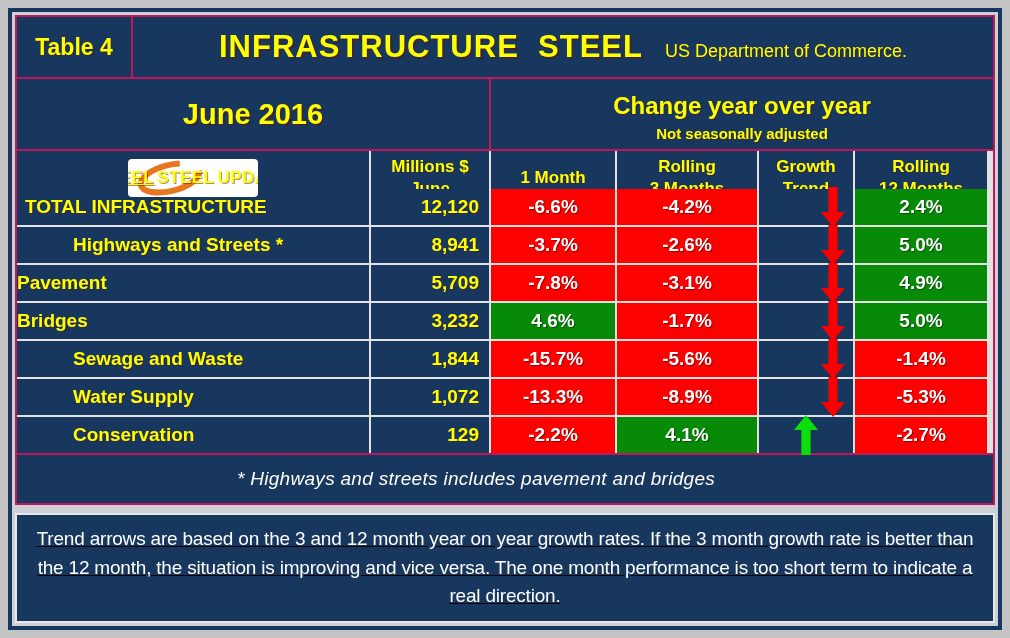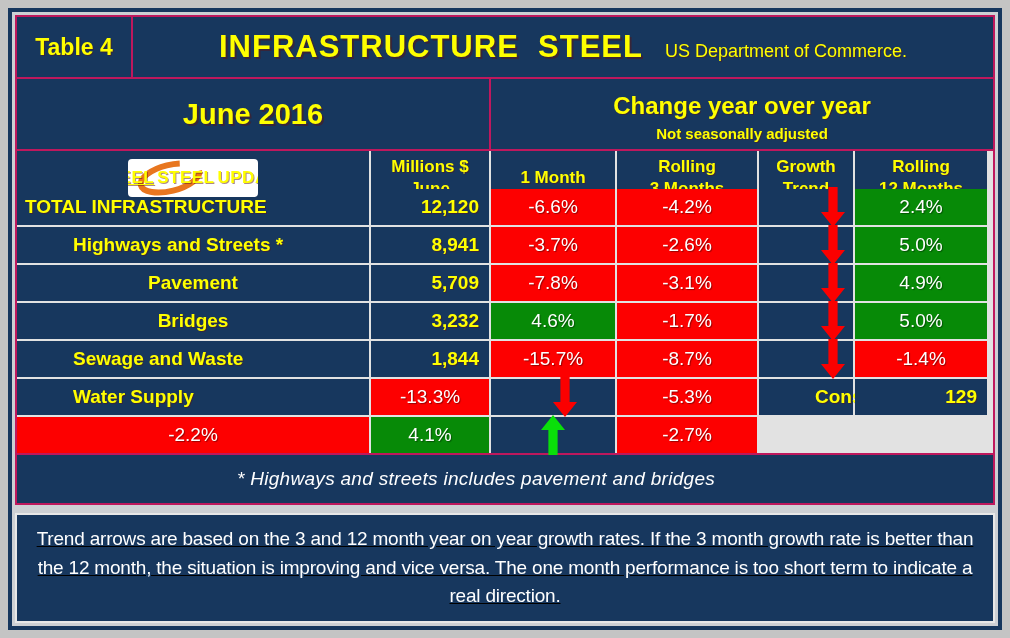--- a/index.html
+++ b/index.html
@@ -41,27 +41,27 @@
           display:flex; align-items:center; justify-content:center; gap:3px; overflow:hidden; }
   .swoosh { position:absolute; left:6px; top:-4px; width:72px; height:46px; }
   .l-steel { position:relative; color:#1F3864; font-size:11px; font-weight:bold; letter-spacing:.5px; text-decoration:underline; }
   .l-market { position:relative; color:#1F4E79; font-size:11px; font-weight:bold; letter-spacing:.5px; }
   .l-update { position:relative; color:#8496B8; font-size:11px; letter-spacing:.5px; }
 
   .labelCell { display:flex; align-items:center; }
   .labelCell span { color:#FFFF00; font-size:19px; font-weight:bold; text-shadow:1px 1px 0 rgba(90,20,20,.5); }
   .indent-0 { padding-left:8px; }
   .indent-1 { padding-left:56px; }
-  .indent-c { justify-content:center; }
+  .indent-c { }
 
   .millionsCell { display:flex; align-items:center; justify-content:flex-end; padding-right:10px; }
   .millionsCell span { color:#FFFF00; font-size:19px; font-weight:bold; text-shadow:1px 1px 0 rgba(90,20,20,.5); }
 
   .pctCell { display:flex; align-items:center; justify-content:center; }
-  .pctCell span { color:#FFFFFF; font-size:19px; font-weight:normal; text-shadow:1px 1px 1px rgba(0,0,0,.4); }
+  .pctCell span { color:#FFFFFF; font-size:19px; font-weight:bold; text-shadow:1px 1px 1px rgba(0,0,0,.4); }
   .bg-red { background:#FD0000; }
   .bg-green { background:#078A07; }
 
   .trendCell { position:relative; }
   .arrow { position:absolute; top:-2px; height:calc(100% + 4px); width:24px; }
   .arrow svg { width:100%; height:100%; display:block; }
   .arrow-down { left:62px; }
   .arrow-up { left:50%; transform:translateX(-50%); }
 
   
@@ -224,37 +224,43 @@
           <div class="cell labelCell indent-1">
             <span>Sewage and Waste</span>
           </div>
           <div class="cell millionsCell">
             <span>1,844</span>
           </div>
           <div class="cell pctCell bg-red">
             <span>-15.7%</span>
           </div>
           <div class="cell pctCell bg-red">
-            <span>-8.7%</span>
+            <span>-5.6%</span>
           </div>
           <div class="cell trendCell">
             <span class="arrow arrow-down">
               <svg viewBox="0 0 26 40" preserveAspectRatio="none">
                 <path d="M8 0 H18 V25 H26 L13 40 L0 25 H8 Z" fill="#FB0000"></path>
               </svg>
             </span>
           </div>
           <div class="cell pctCell bg-red">
             <span>-1.4%</span>
           </div>
           <div class="cell labelCell indent-1">
             <span>Water Supply</span>
           </div>
+          <div class="cell millionsCell">
+            <span>1,072</span>
+          </div>
           <div class="cell pctCell bg-red">
             <span>-13.3%</span>
+          </div>
+          <div class="cell pctCell bg-red">
+            <span>-8.9%</span>
           </div>
           <div class="cell trendCell">
             <span class="arrow arrow-down">
               <svg viewBox="0 0 26 40" preserveAspectRatio="none">
                 <path d="M8 0 H18 V25 H26 L13 40 L0 25 H8 Z" fill="#FB0000"></path>
               </svg>
             </span>
           </div>
           <div class="cell pctCell bg-red">
             <span>-5.3%</span>

